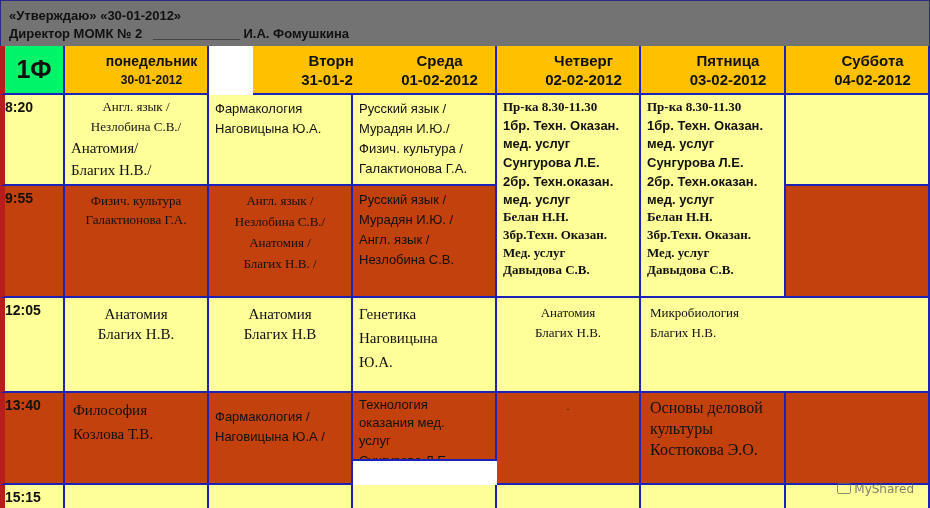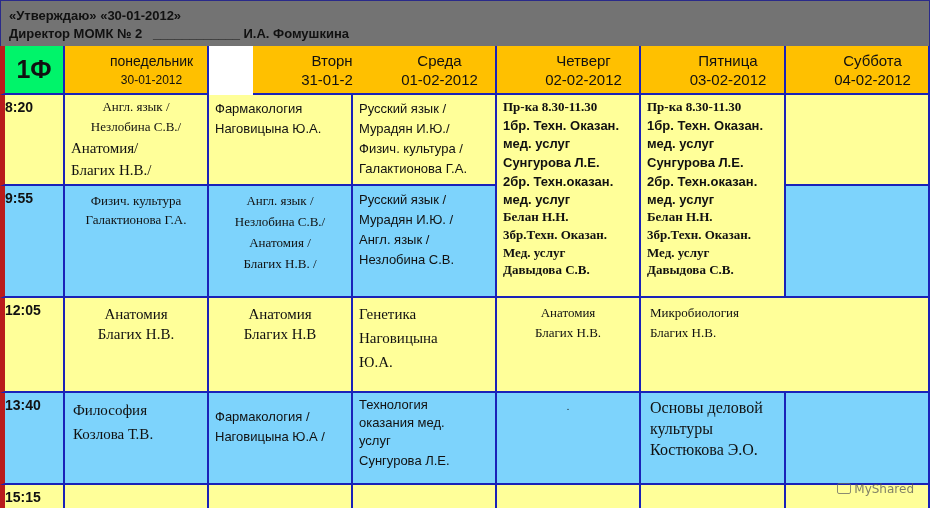--- a/index.html
+++ b/index.html
@@ -9,29 +9,29 @@
     position: absolute; left: 0; top: 0; width: 930px; height: 46px;
     background: #737373; border: 1px solid #2a2a8a; border-bottom: none;
     padding: 6px 0 0 8px; font-weight: bold; font-size: 13px; line-height: 18px;
   }
   .grid { position: absolute; left: 0; top: 46px; width: 930px; height: 462px; }
   .cell {
     position: absolute; border-right: 2px solid #1a22b8; border-bottom: 2px solid #1a22b8;
     overflow: hidden;
   }
   .col-time { left: 0; width: 65px; border-left: 5px solid #b91c1c; }
-  .hdr { top: 0; height: 49px; background: #ffc000; text-align: center; font-weight: normal; padding-top: 6px; padding-left: 31px; }
+  .hdr { top: 0; height: 49px; background: #ffc000; text-align: center; font-weight: bold; padding-top: 6px; padding-left: 31px; }
   .hdr .day { font-size: 15px; line-height: 18px; display: block; }
   .hdr .date { font-size: 15px; line-height: 20px; display: block; }
   .hdr.small .day { font-size: 14px; }
   .hdr.small .date { font-size: 12px; line-height: 20px; }
   .group { background: #00f46a; font-size: 25px; font-weight: bold; text-align: center; line-height: 47px; }
   .time { font-weight: bold; font-size: 14px; padding-top: 4px; }
   .yellow { background: #ffff99; }
-  .white { background: #7dd3fc; }
+  .white { background: #c2410c; }
   .txt { padding: 4px 6px; font-size: 13px; line-height: 20px; }
   .serif { font-family: "Liberation Serif", serif; }
   .sans { font-family: "Liberation Sans", sans-serif; }
   .center { text-align: center; }
   .line { display: block; white-space: nowrap; }
   .big { font-size: 15px; line-height: 22px; }
   .prac { padding: 3px 6px; font-size: 13px; line-height: 17.6px; font-weight: bold; }
   .prac .s { font-family: Liberation Serif, serif; }
   .prac .a { font-family: "Liberation Sans", sans-serif; font-size: 13px; }
   .watermark {
@@ -165,21 +165,21 @@
 
   <div class="cell col-time time white" style="top:347px;height:92px;">13:40</div>
   <div class="cell white txt serif big" style="left:65px;top:347px;width:144px;height:92px;line-height:24px;padding-top:5px;padding-left:8px;">
     <span class="line">Философия</span>
     <span class="line">Козлова Т.В.</span>
   </div>
   <div class="cell white txt sans" style="left:209px;top:347px;width:144px;height:92px;line-height:20px;padding-top:14px;">
     <span class="line">Фармакология /</span>
     <span class="line">Наговицына Ю.А /</span>
   </div>
-  <div class="cell white txt sans" style="left:353px;top:347px;width:144px;height:92px;line-height:18px;padding-top:3px;">
+  <div class="cell white txt sans" style="left:353px;top:347px;width:144px;height:68px;line-height:18px;padding-top:3px;">
     <span class="line">Технология</span>
     <span class="line">оказания мед.</span>
     <span class="line">услуг</span>
     <span class="line" style="margin-top:2px;">Сунгурова Л.Е.</span>
   </div>
   <div class="cell white txt serif center" style="left:497px;top:347px;width:144px;height:92px;font-size:10px;line-height:16px;padding-top:6px;">
     <span class="line">.</span>
   </div>
   <div class="cell white txt serif big" style="left:641px;top:347px;width:145px;height:92px;line-height:21px;padding-top:4px;padding-left:9px;font-size:16px;">
     <span class="line">Основы деловой</span>

